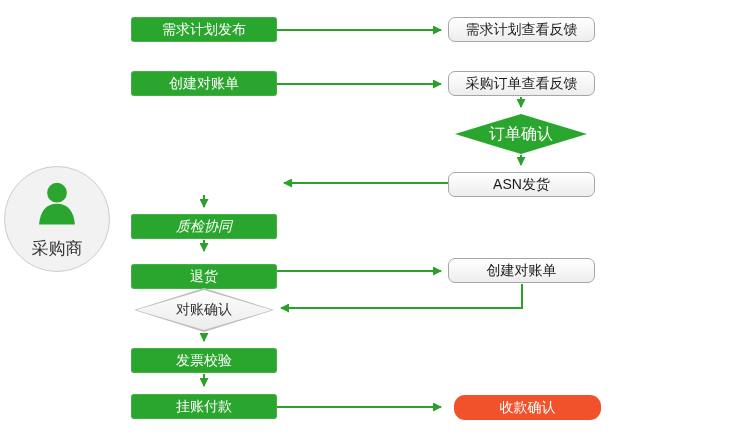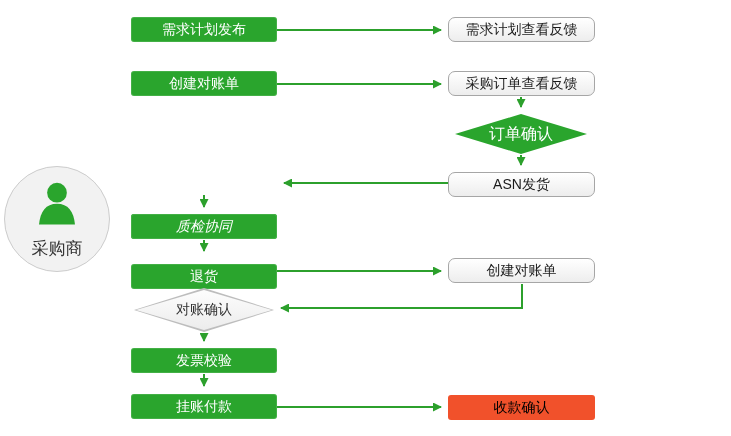--- a/index.html
+++ b/index.html
@@ -6,21 +6,21 @@
   body{font-family:"Liberation Sans","DejaVu Sans",sans-serif;}
   #stage{position:relative;width:731px;height:432px;background:#ffffff;overflow:hidden;}
   #connectors{position:absolute;left:0;top:0;width:731px;height:436px;pointer-events:none;}
 
   .node{position:absolute;display:flex;align-items:center;justify-content:center;
         font-size:14px;box-sizing:border-box;white-space:nowrap;}
   .proc{width:146px;height:25px;background:#2aa52d;color:#ffffff;border-radius:3px;
         box-shadow:inset 0 0 0 1px rgba(255,255,255,0.12);}
   .resp{width:147px;height:25px;background:linear-gradient(#ffffff,#ededed);
         color:#1a1a1a;border:1px solid #a6a6a6;border-radius:7px;}
-  .final{width:147px;height:25px;background:#f1512b;color:#000000;border-radius:3px;}
+  .final{width:147px;height:25px;background:#f1512b;color:#ffffff;border-radius:11px;margin-left:6px;}
 
   .diamond-green{position:absolute;display:flex;align-items:center;justify-content:center;
         background:#2aa52d;color:#ffffff;font-size:16px;
         clip-path:polygon(50% 0,100% 50%,50% 100%,0 50%);}
   .diamond-gray{position:absolute;background:#bdbdbd;
         clip-path:polygon(50% 0,100% 50%,50% 100%,0 50%);}
   .diamond-gray-inner{position:absolute;left:2px;top:2px;right:2px;bottom:2px;
         background:linear-gradient(#fdfdfd,#ececec);color:#333333;font-size:14px;
         display:flex;align-items:center;justify-content:center;
         clip-path:polygon(50% 0,100% 50%,50% 100%,0 50%);}

